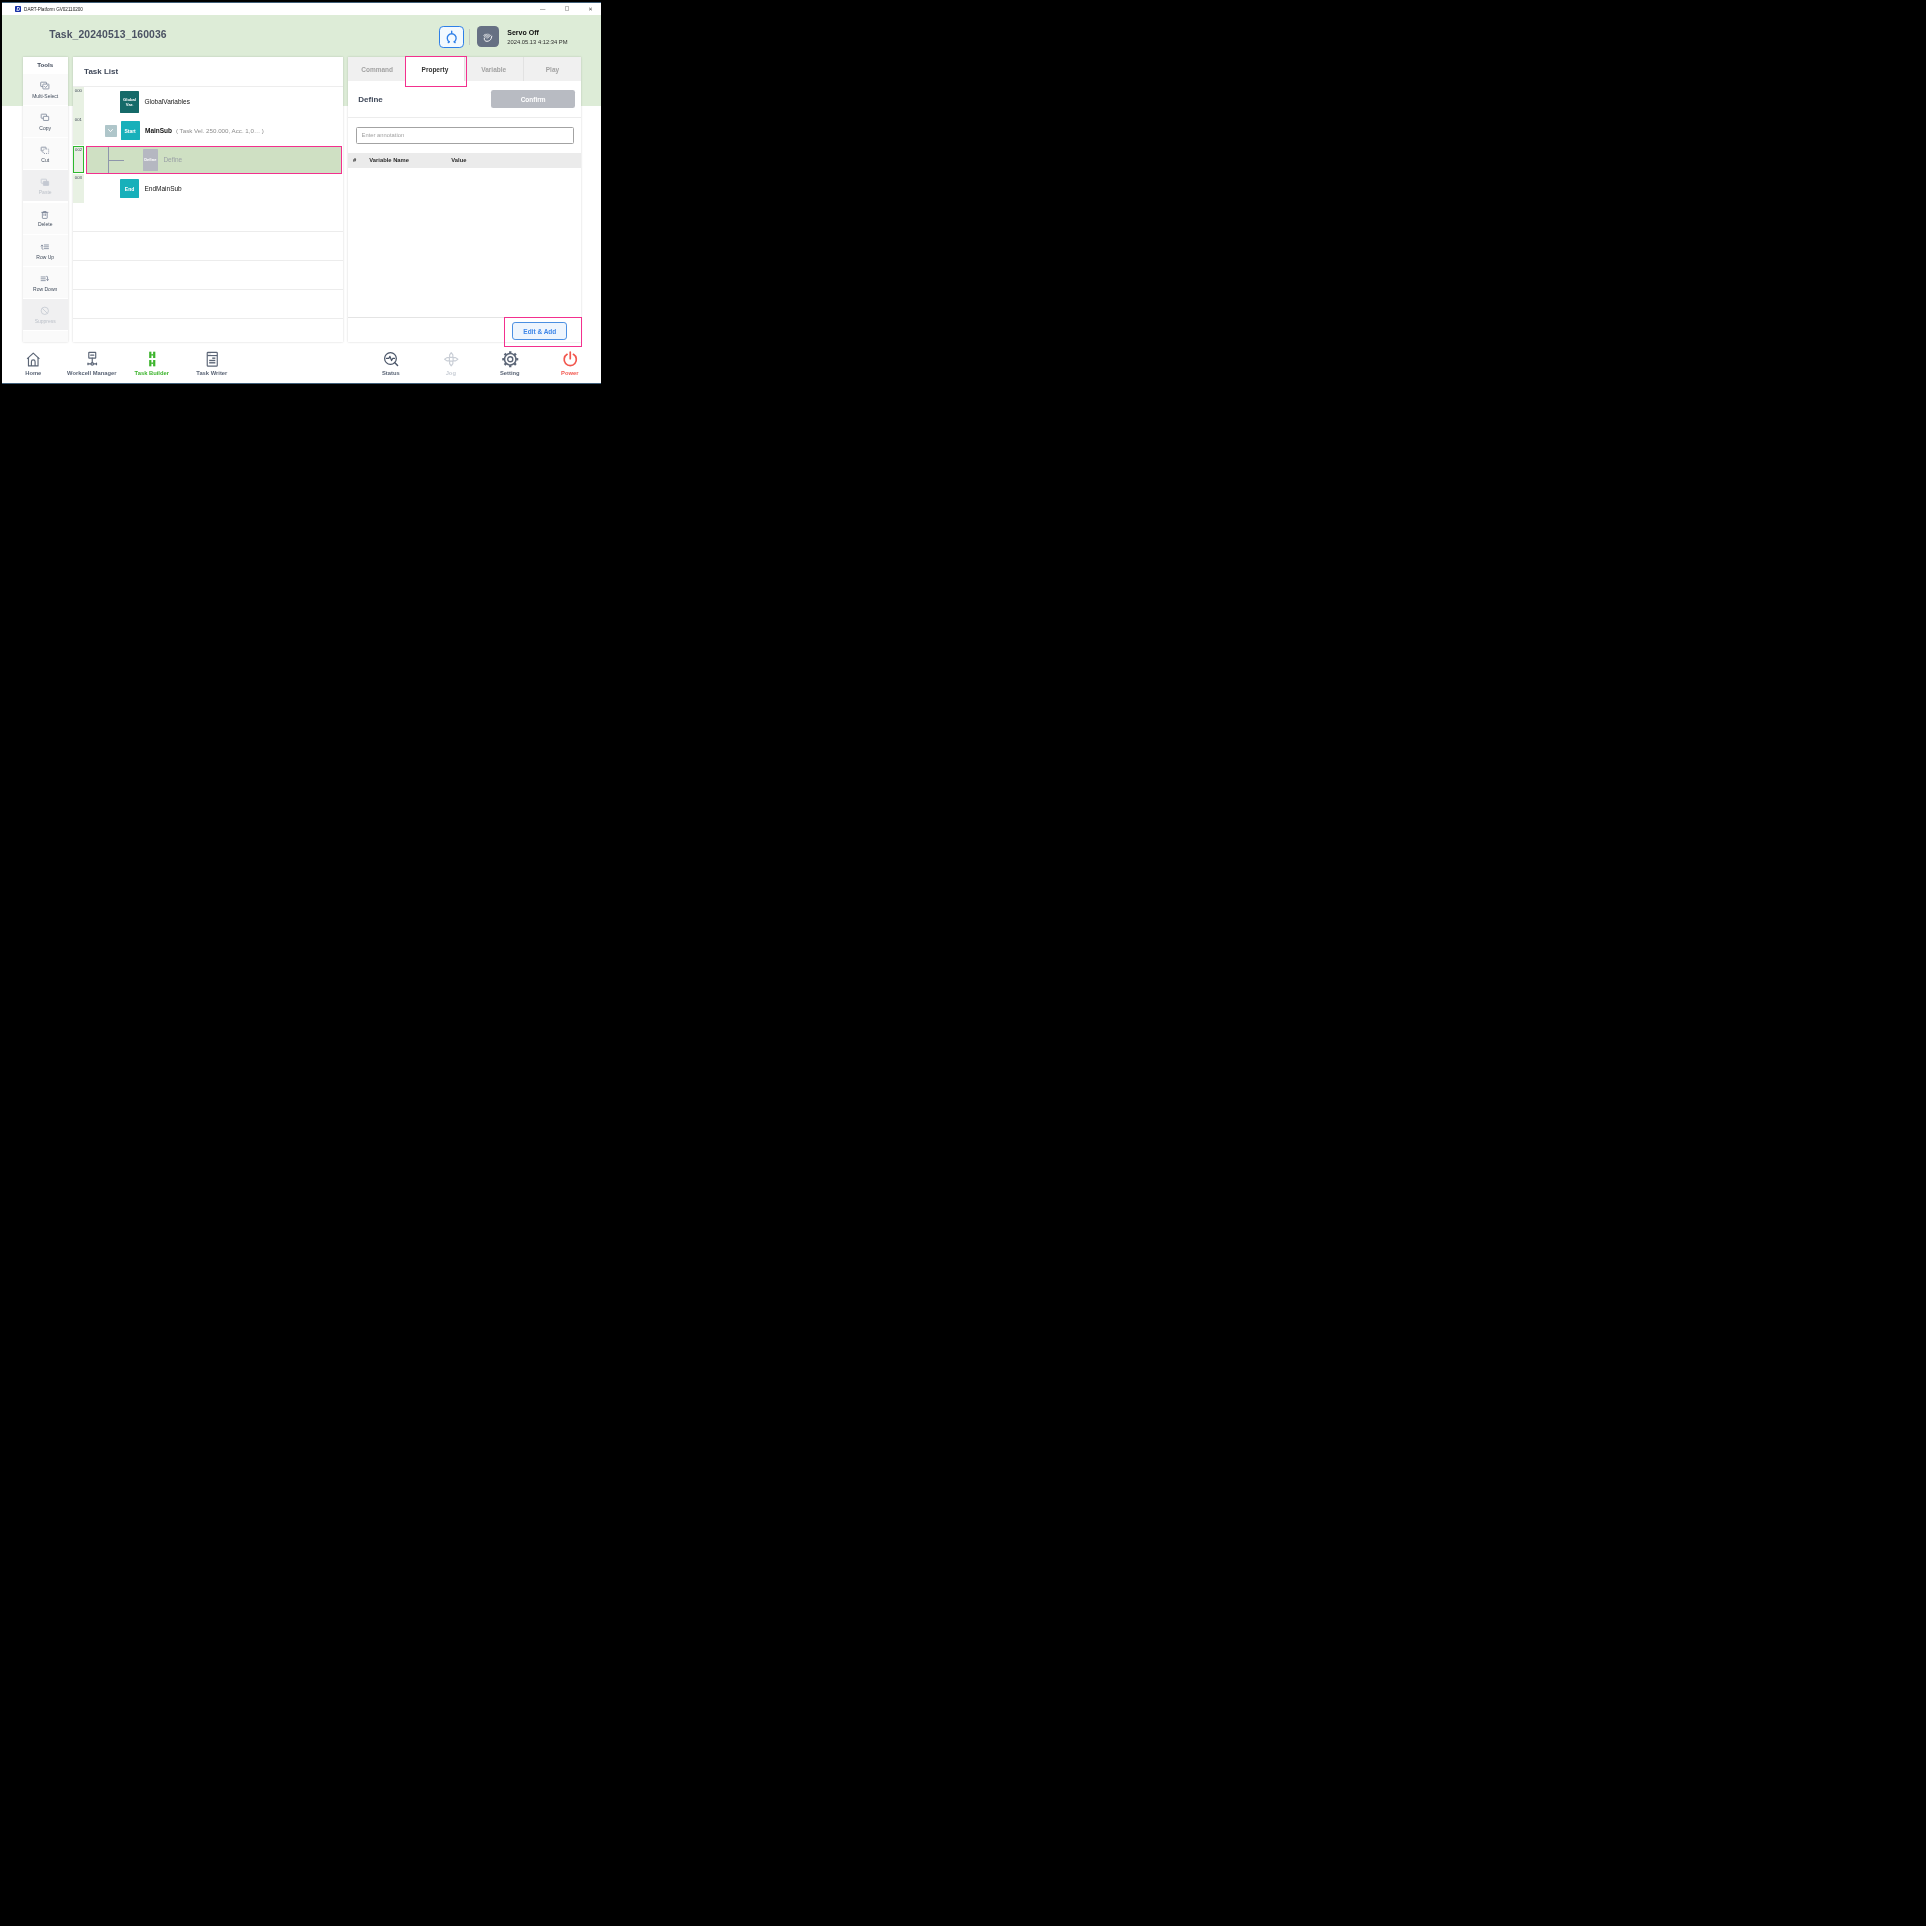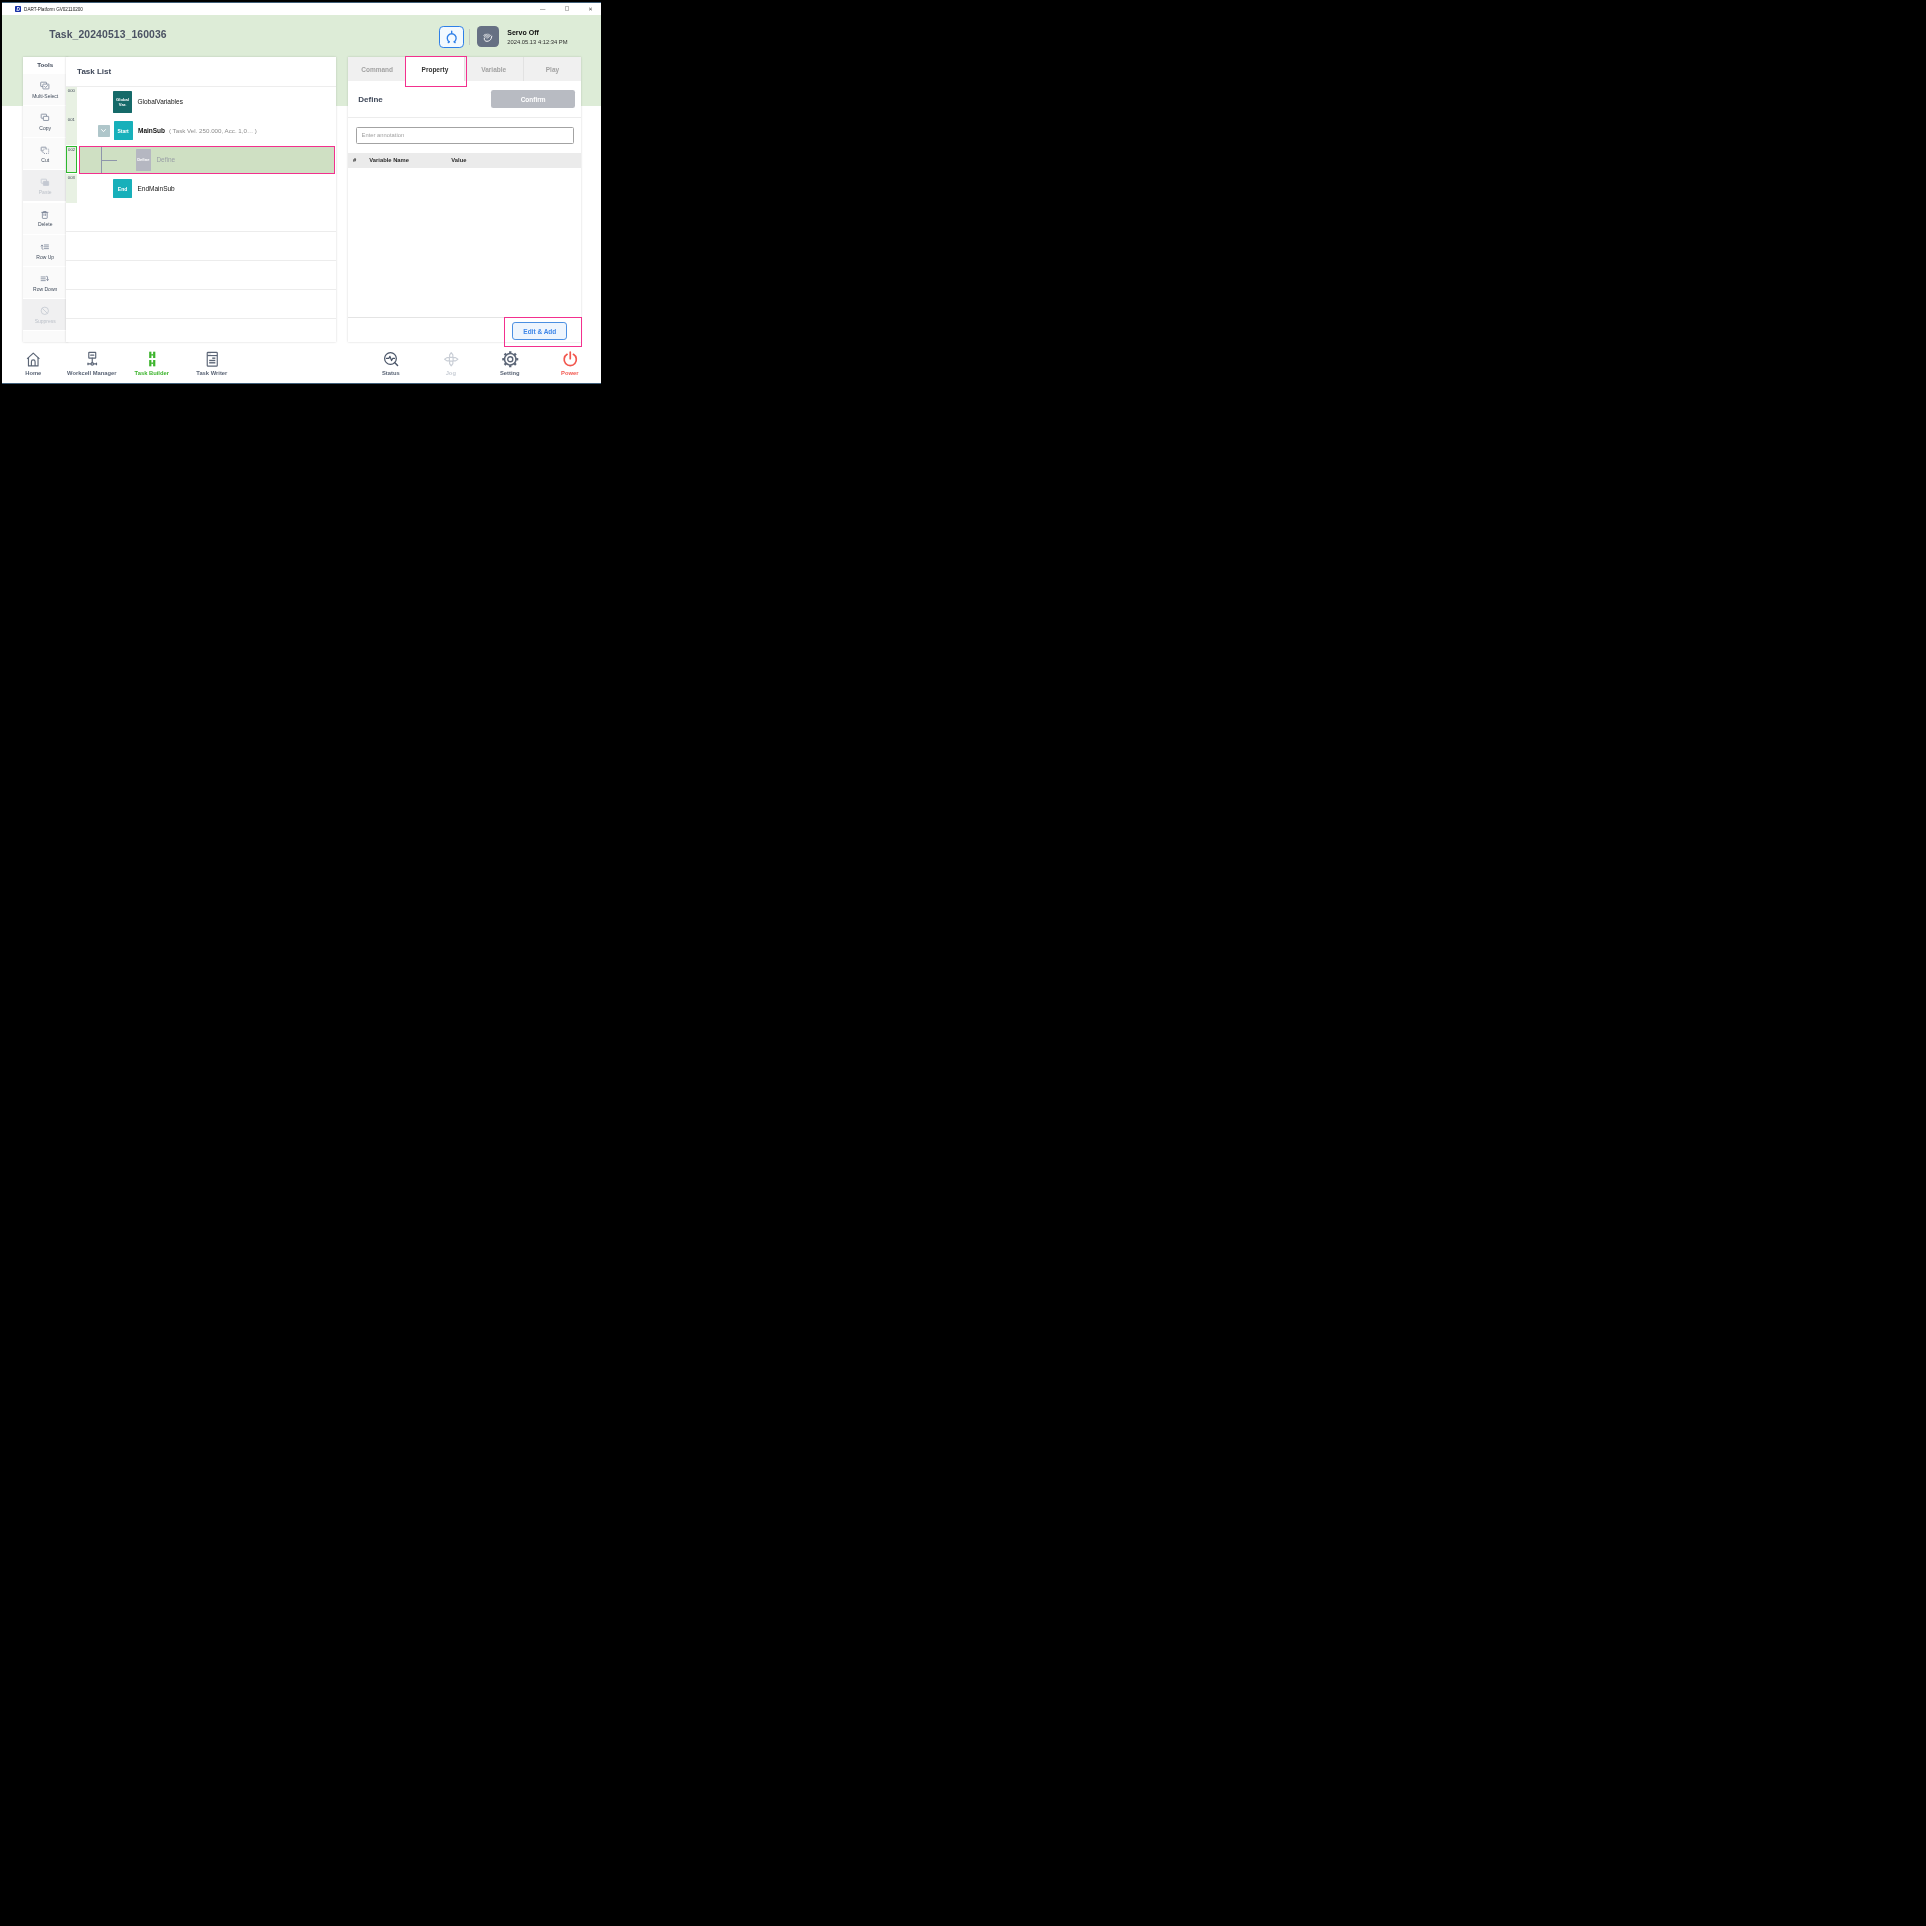--- a/index.html
+++ b/index.html
@@ -40,21 +40,21 @@
   .tools-panel { left:20.4px; top:54px; width:45px; height:285px; overflow:hidden; }
   .tools-header { height:15.4px; display:flex; align-items:center; justify-content:center;
                   font-size:6.2px; font-weight:700; color:#3e4758; background:#fff; }
   .tool-btn { height:31px; margin-top:1.2px; background:#fafafa; display:flex; flex-direction:column;
               align-items:center; justify-content:center; gap:0.8px; cursor:pointer; }
   .tool-btn.disabled { background:#f0f0f1; cursor:default; }
   .tool-label { font-size:5px; color:#3f4a5a; }
   .tool-btn.disabled .tool-label { color:#bcc1c9; }
 
   
-  .tasklist-panel { left:64px; top:54px; width:270px; height:285px; }
+  .tasklist-panel { left:71px; top:54px; width:270px; height:285px; }
   .tasklist-header { height:30px; display:flex; align-items:center; padding-left:10.8px;
                      font-size:8px; font-weight:700; color:#3e4758; border-bottom:0.8px solid #ededed; }
   .trow { position:relative; height:29px; }
   .trow .gutter { position:absolute; left:0; top:0; bottom:0.8px; width:10.8px; background:#e8f1e3;
                   font-size:4.2px; color:#3c4654; padding:1.2px 0 0 1.5px; }
   .trow .content { position:absolute; left:10.8px; right:0; top:0; bottom:0; display:flex; align-items:center; }
   .badge { color:#fff; font-weight:700; display:flex; align-items:center; justify-content:center;
            text-align:center; border-radius:0.4px; flex-shrink:0; }
   .badge-teal { width:19px; height:19px; background:#17b0ba; font-size:5px; }
   .badge-darkteal { width:19px; height:22.3px; background:#156a69; font-size:4.2px; line-height:1.2; padding:0.8px; }

